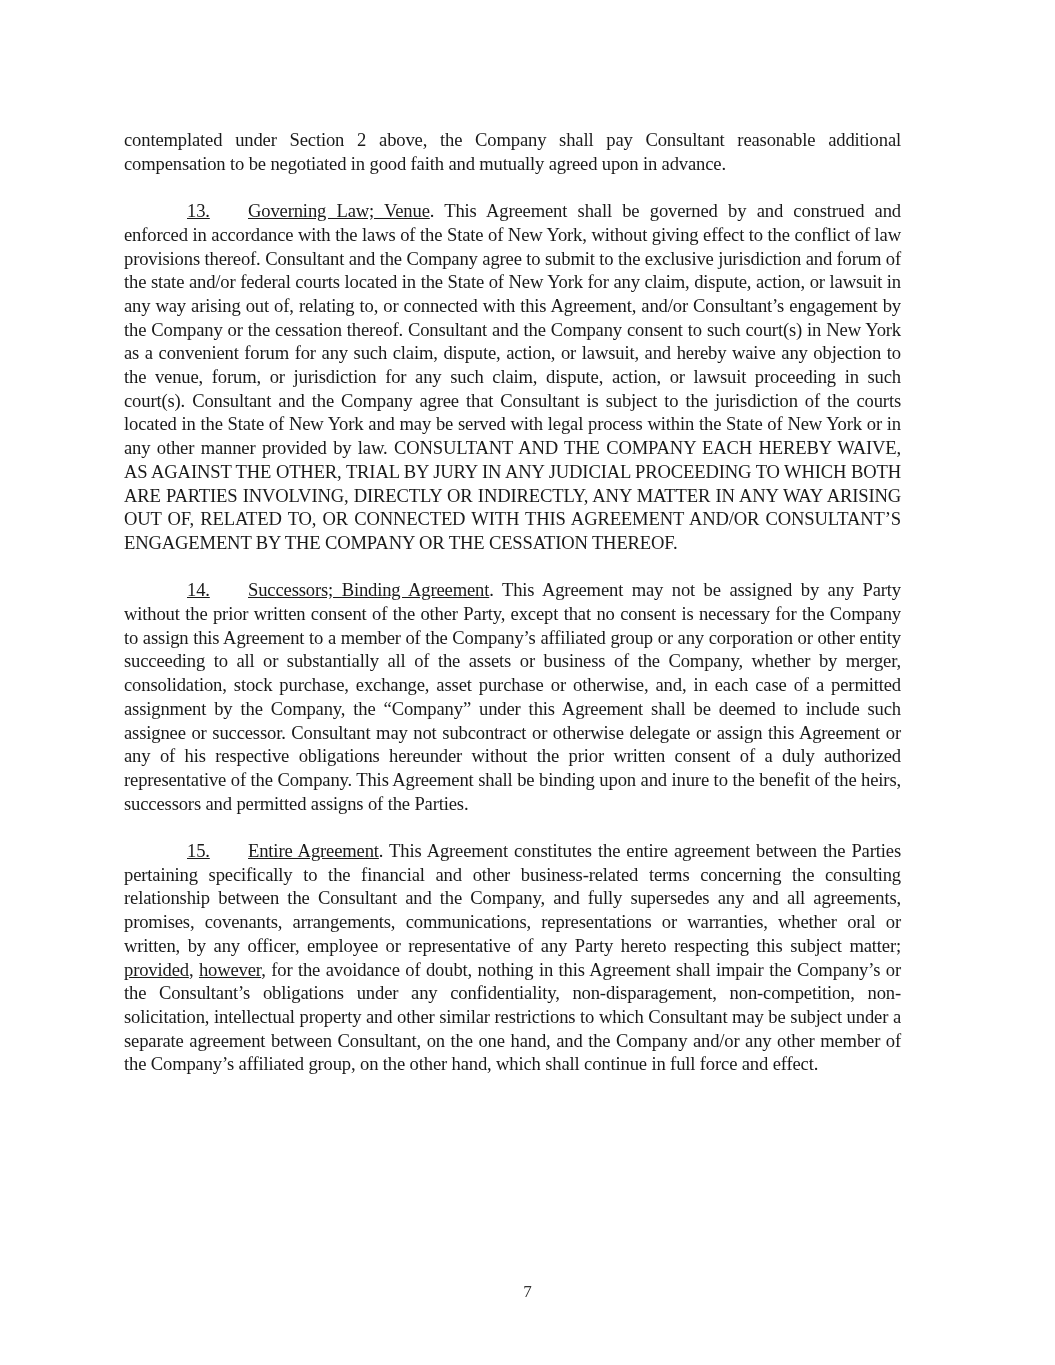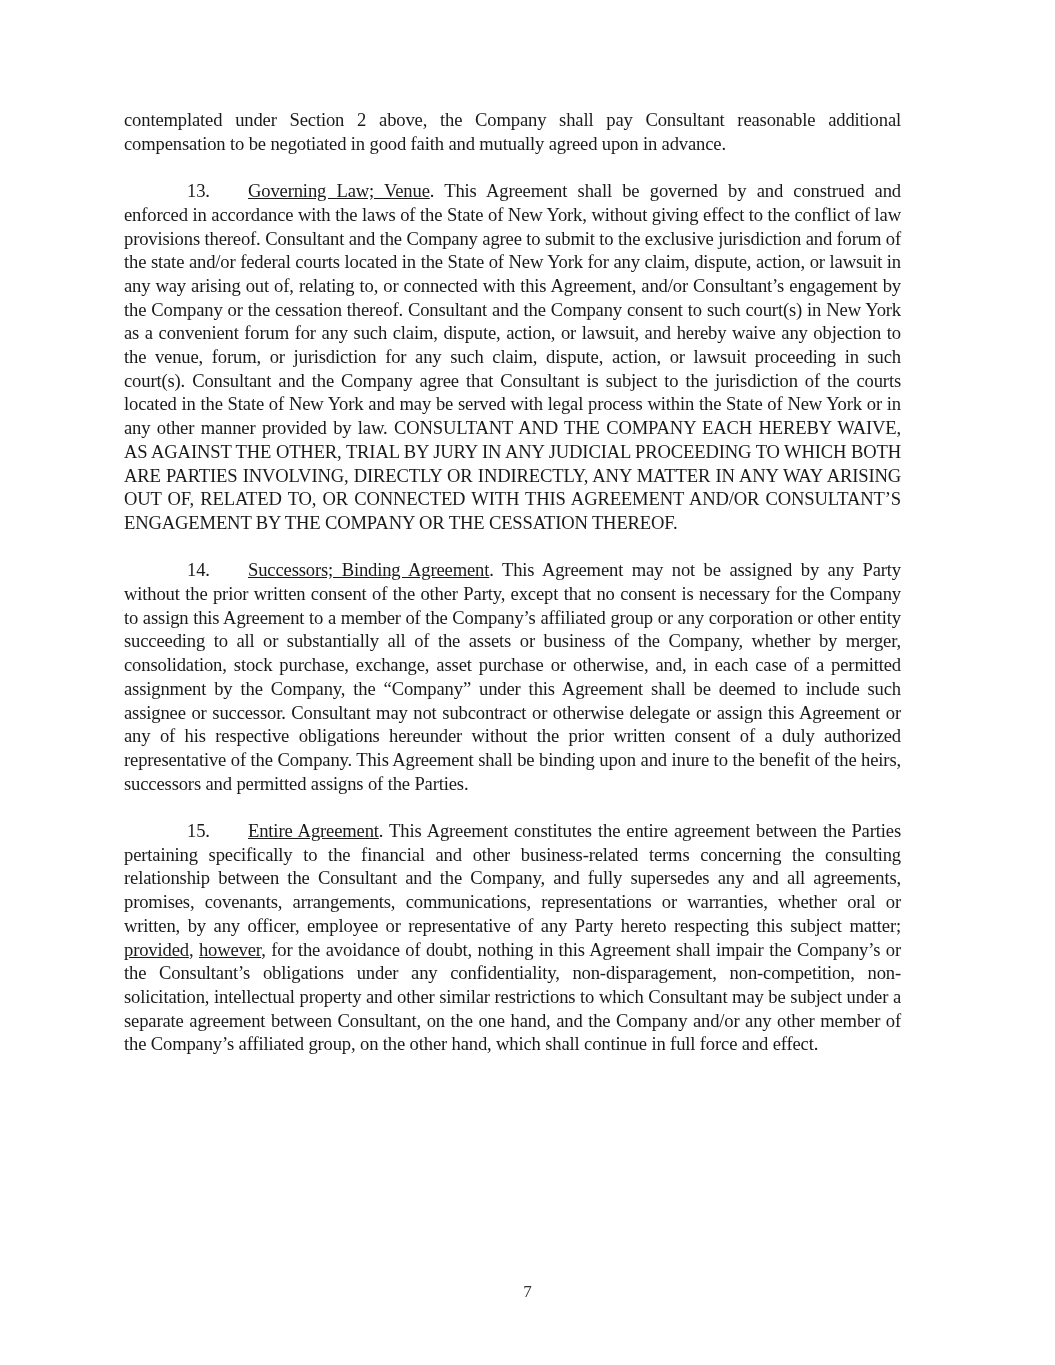--- a/index.html
+++ b/index.html
@@ -7,32 +7,32 @@
       width: 1055px;
       height: 1365px;
       position: relative;
       overflow: hidden;
       font-family: "Liberation Serif", serif;
       color: #1a1a1a;
     }
     .page {
       position: absolute;
       left: 124px;
-      top: 108px;
+      top: 128px;
       width: 777px;
     }
     .para {
       font-size: 18.6px;
       line-height: 23.7px;
       text-align: justify;
       margin: 0 0 23.7px 0;
       letter-spacing: -0.15px;
     }
     .para.numbered { text-indent: 63px; }
-    .num { display: inline-block; width: 61px; text-indent: 0; }
+    .num { display: inline-block; width: 61px; text-indent: 0; text-decoration: underline; }
     .heading { font-weight: normal; text-decoration: underline; }
     .ul { text-decoration: underline; margin-top: 24px; }
     .page-number {
       position: absolute;
       left: 0;
       width: 1055px;
       top: 1282px;
       text-align: center;
       font-size: 17px;
       color: #333;

